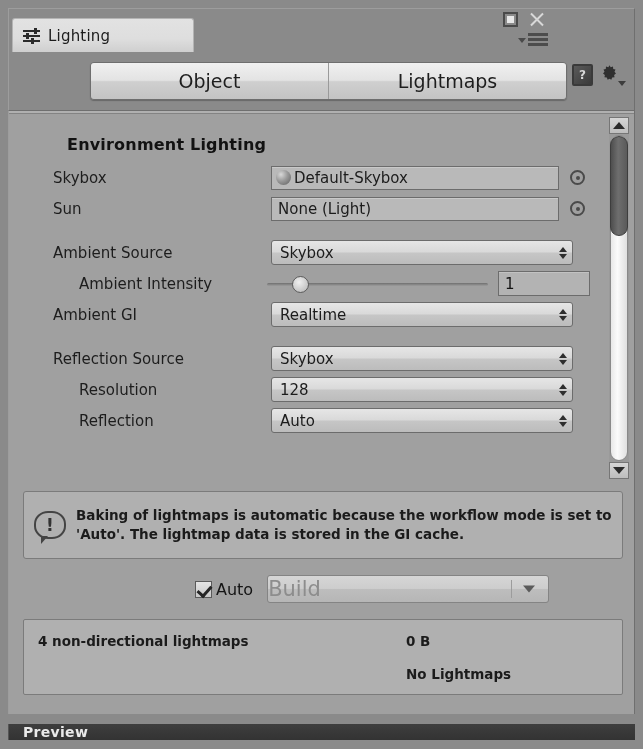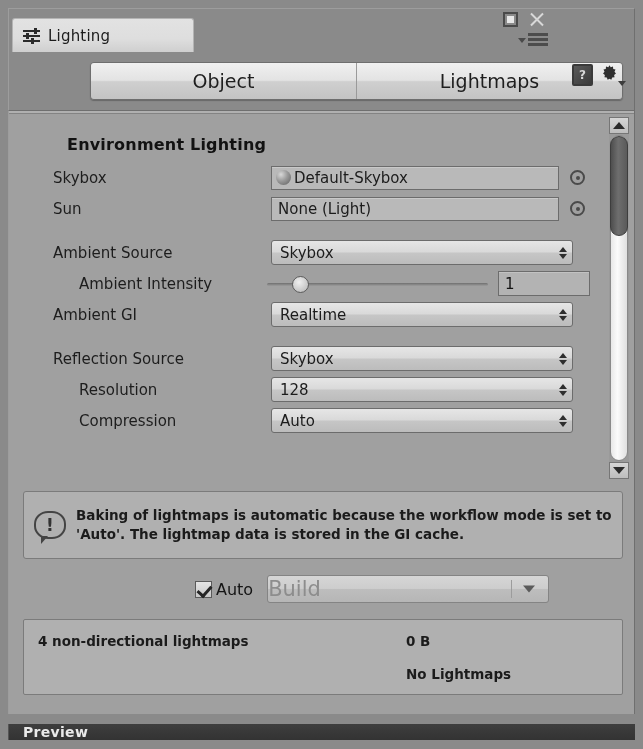--- a/index.html
+++ b/index.html
@@ -104,21 +104,21 @@
   
   .toolbar {
     position: absolute; left: 8px; top: 52px;
     width: 627px; height: 58px;
     background: #8a8a8a;
     border-left: 1px solid #9d9d9d;
     border-right: 1px solid #6f6f6f;
   }
   .tabgroup {
     position: absolute; left: 81px; top: 10px;
-    width: 533px; height: 38px;
+    width: 477px; height: 38px;
     display: flex;
     border: 1px solid #6e6e6e;
     border-radius: 4px;
     overflow: hidden;
     box-shadow: 0 1px 1px rgba(0,0,0,.25);
   }
   .tabbtn {
     flex: 1;
     display: flex; align-items: center; justify-content: center;
     font-size: 19px;
@@ -551,21 +551,21 @@
 
         <div class="row">
           <span class="lbl indent">Resolution</span>
           <div class="dropdown">
             <span class="dd-val">128</span>
             <span class="dd-arrows"></span>
           </div>
         </div>
 
         <div class="row">
-          <span class="lbl indent">Compression</span>
+          <span class="lbl indent">Reflection</span>
           <div class="dropdown">
             <span class="dd-val">Auto</span>
             <span class="dd-arrows"></span>
           </div>
         </div>
 
       </div>
     </div>
 
     <div class="vscroll">

